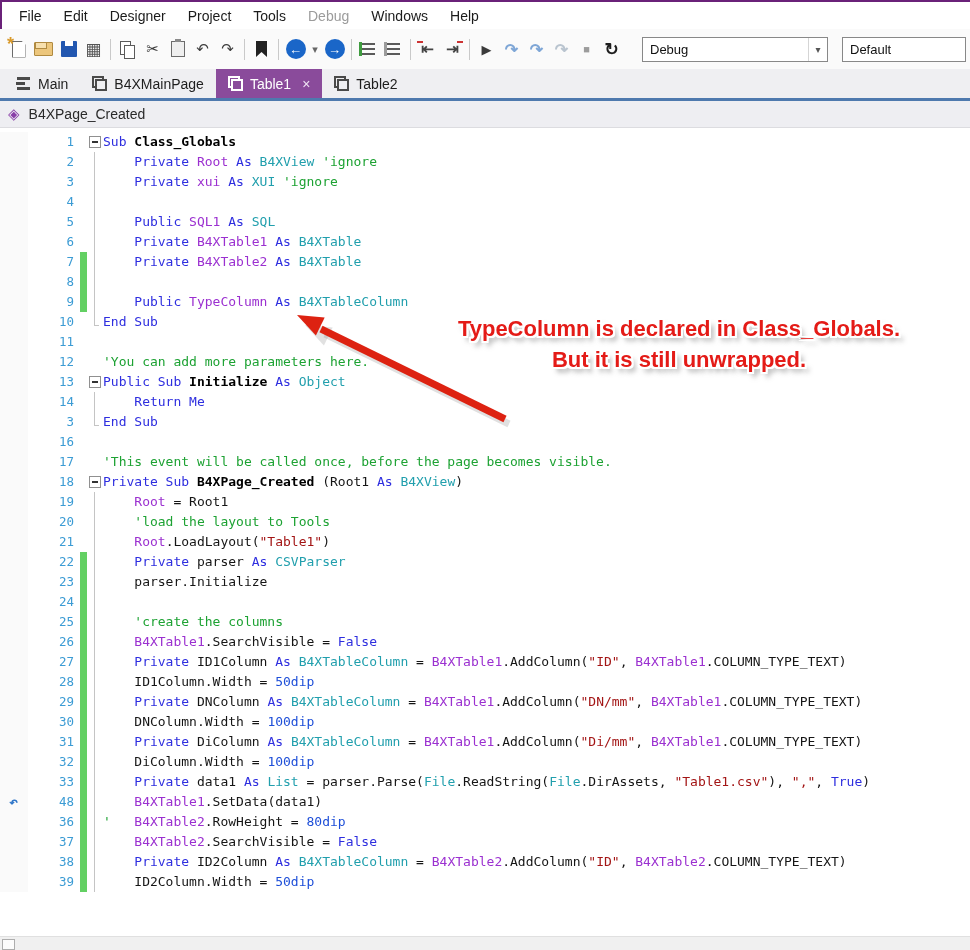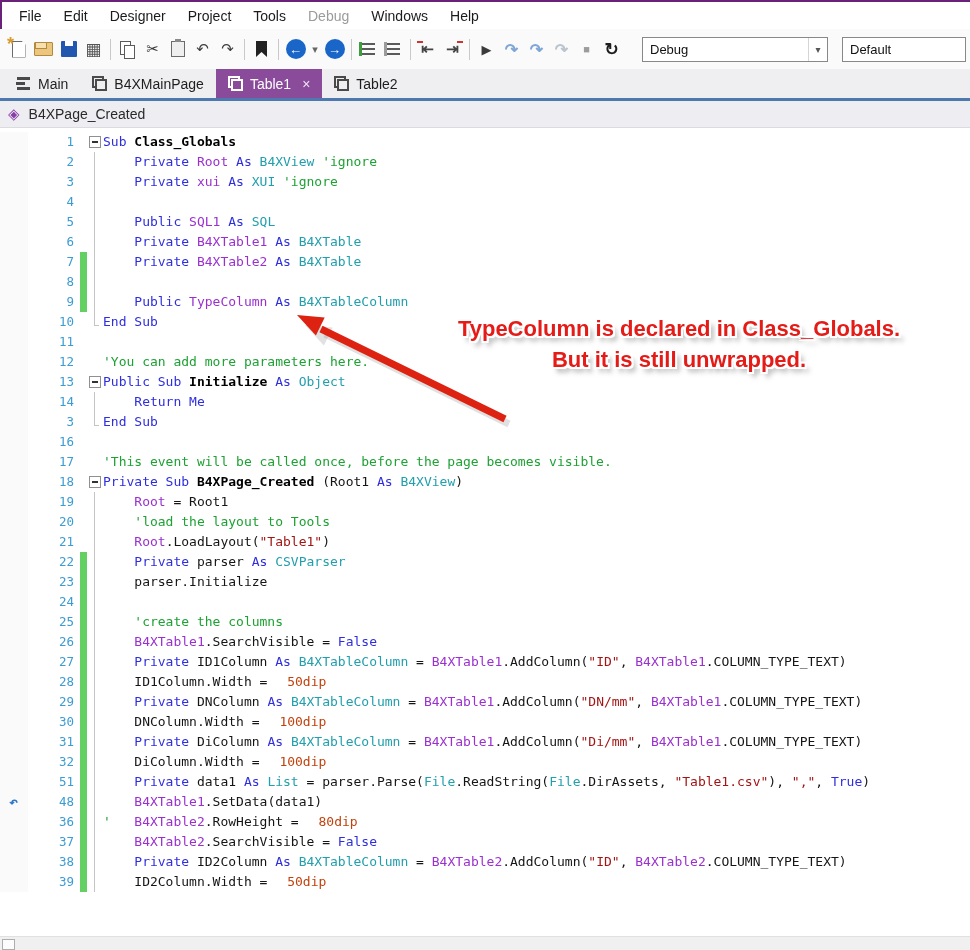--- a/index.html
+++ b/index.html
@@ -85,21 +85,21 @@
   .bar{width:7px;flex:none;}
   .bar.on{background:#63d063;}
   .fold{width:16px;flex:none;position:relative;}
   .fbox{position:absolute;left:2px;top:4px;width:10px;height:10px;border:1px solid #909090;background:#fff;}
   .fbox::before{content:"";position:absolute;left:2px;top:4px;width:6px;height:1.6px;background:#333;}
   .fold.g-mid::before{content:"";position:absolute;left:7px;top:0;bottom:0;border-left:1px solid #c4c4c4;}
   .fold.g-end::before{content:"";position:absolute;left:7px;top:0;height:13px;border-left:1px solid #c4c4c4;}
   .fold.g-end::after{content:"";position:absolute;left:7px;top:13px;width:5px;border-bottom:1px solid #c4c4c4;}
   .code{white-space:pre;flex:1;color:#111;}
   .t-kw{color:#2e2edf;} .t-glob{color:#9b30d0;} .t-typ{color:#219fad;}
-  .t-com{color:#1da233;} .t-str{color:#a31515;} .t-num{color:#c2410c;margin-left:12px;}
+  .t-com{color:#1da233;} .t-str{color:#a31515;} .t-num{color:#1d4ed8;}
   .t-pln{color:#151515;} .t-sub{color:#000;font-weight:bold;}
   
   .anno-text{position:absolute;left:393px;top:311px;width:572px;text-align:center;
      font-weight:bold;font-size:22px;line-height:31px;color:#e41b17;letter-spacing:0;z-index:30;
      text-shadow:-2px -2px 0 #fff,2px -2px 0 #fff,-2px 2px 0 #fff,2px 2px 0 #fff,
        0 -2px 0 #fff,0 2px 0 #fff,-2px 0 0 #fff,2px 0 0 #fff,4px 5px 5px rgba(110,110,110,.65);}
   .anno-svg{position:absolute;left:0;top:0;width:970px;height:950px;pointer-events:none;z-index:29;}
   
   .hscroll{position:absolute;left:0;bottom:0;width:970px;height:13px;background:#f0f0f0;
      border-top:1px solid #e0e0e0;}
@@ -416,21 +416,21 @@
       </div>
       <div class="ln">
         <span class="marg"></span>
         <span class="num">32</span>
         <span class="bar on"></span>
         <span class="fold g-mid"></span>
         <span class="code"><span class="t-pln">    DiColumn.Width = </span><span class="t-num">100dip</span></span>
       </div>
       <div class="ln">
         <span class="marg"></span>
-        <span class="num">51</span>
+        <span class="num">33</span>
         <span class="bar on"></span>
         <span class="fold g-mid"></span>
         <span class="code"><span class="t-pln">    </span><span class="t-kw">Private </span><span class="t-pln">data1 </span><span class="t-kw">As </span><span class="t-typ">List</span><span class="t-pln"> = parser.Parse(</span><span class="t-typ">File</span><span class="t-pln">.ReadString(</span><span class="t-typ">File</span><span class="t-pln">.DirAssets, </span><span class="t-str">"Table1.csv"</span><span class="t-pln">), </span><span class="t-str">","</span><span class="t-pln">, </span><span class="t-kw">True</span><span class="t-pln">)</span></span>
       </div>
       <div class="ln">
         <span class="marg"><span class="resume">↷</span></span>
         <span class="num">48</span>
         <span class="bar on"></span>
         <span class="fold g-mid"></span>
         <span class="code"><span class="t-pln">    </span><span class="t-glob">B4XTable1</span><span class="t-pln">.SetData(data1)</span></span>

